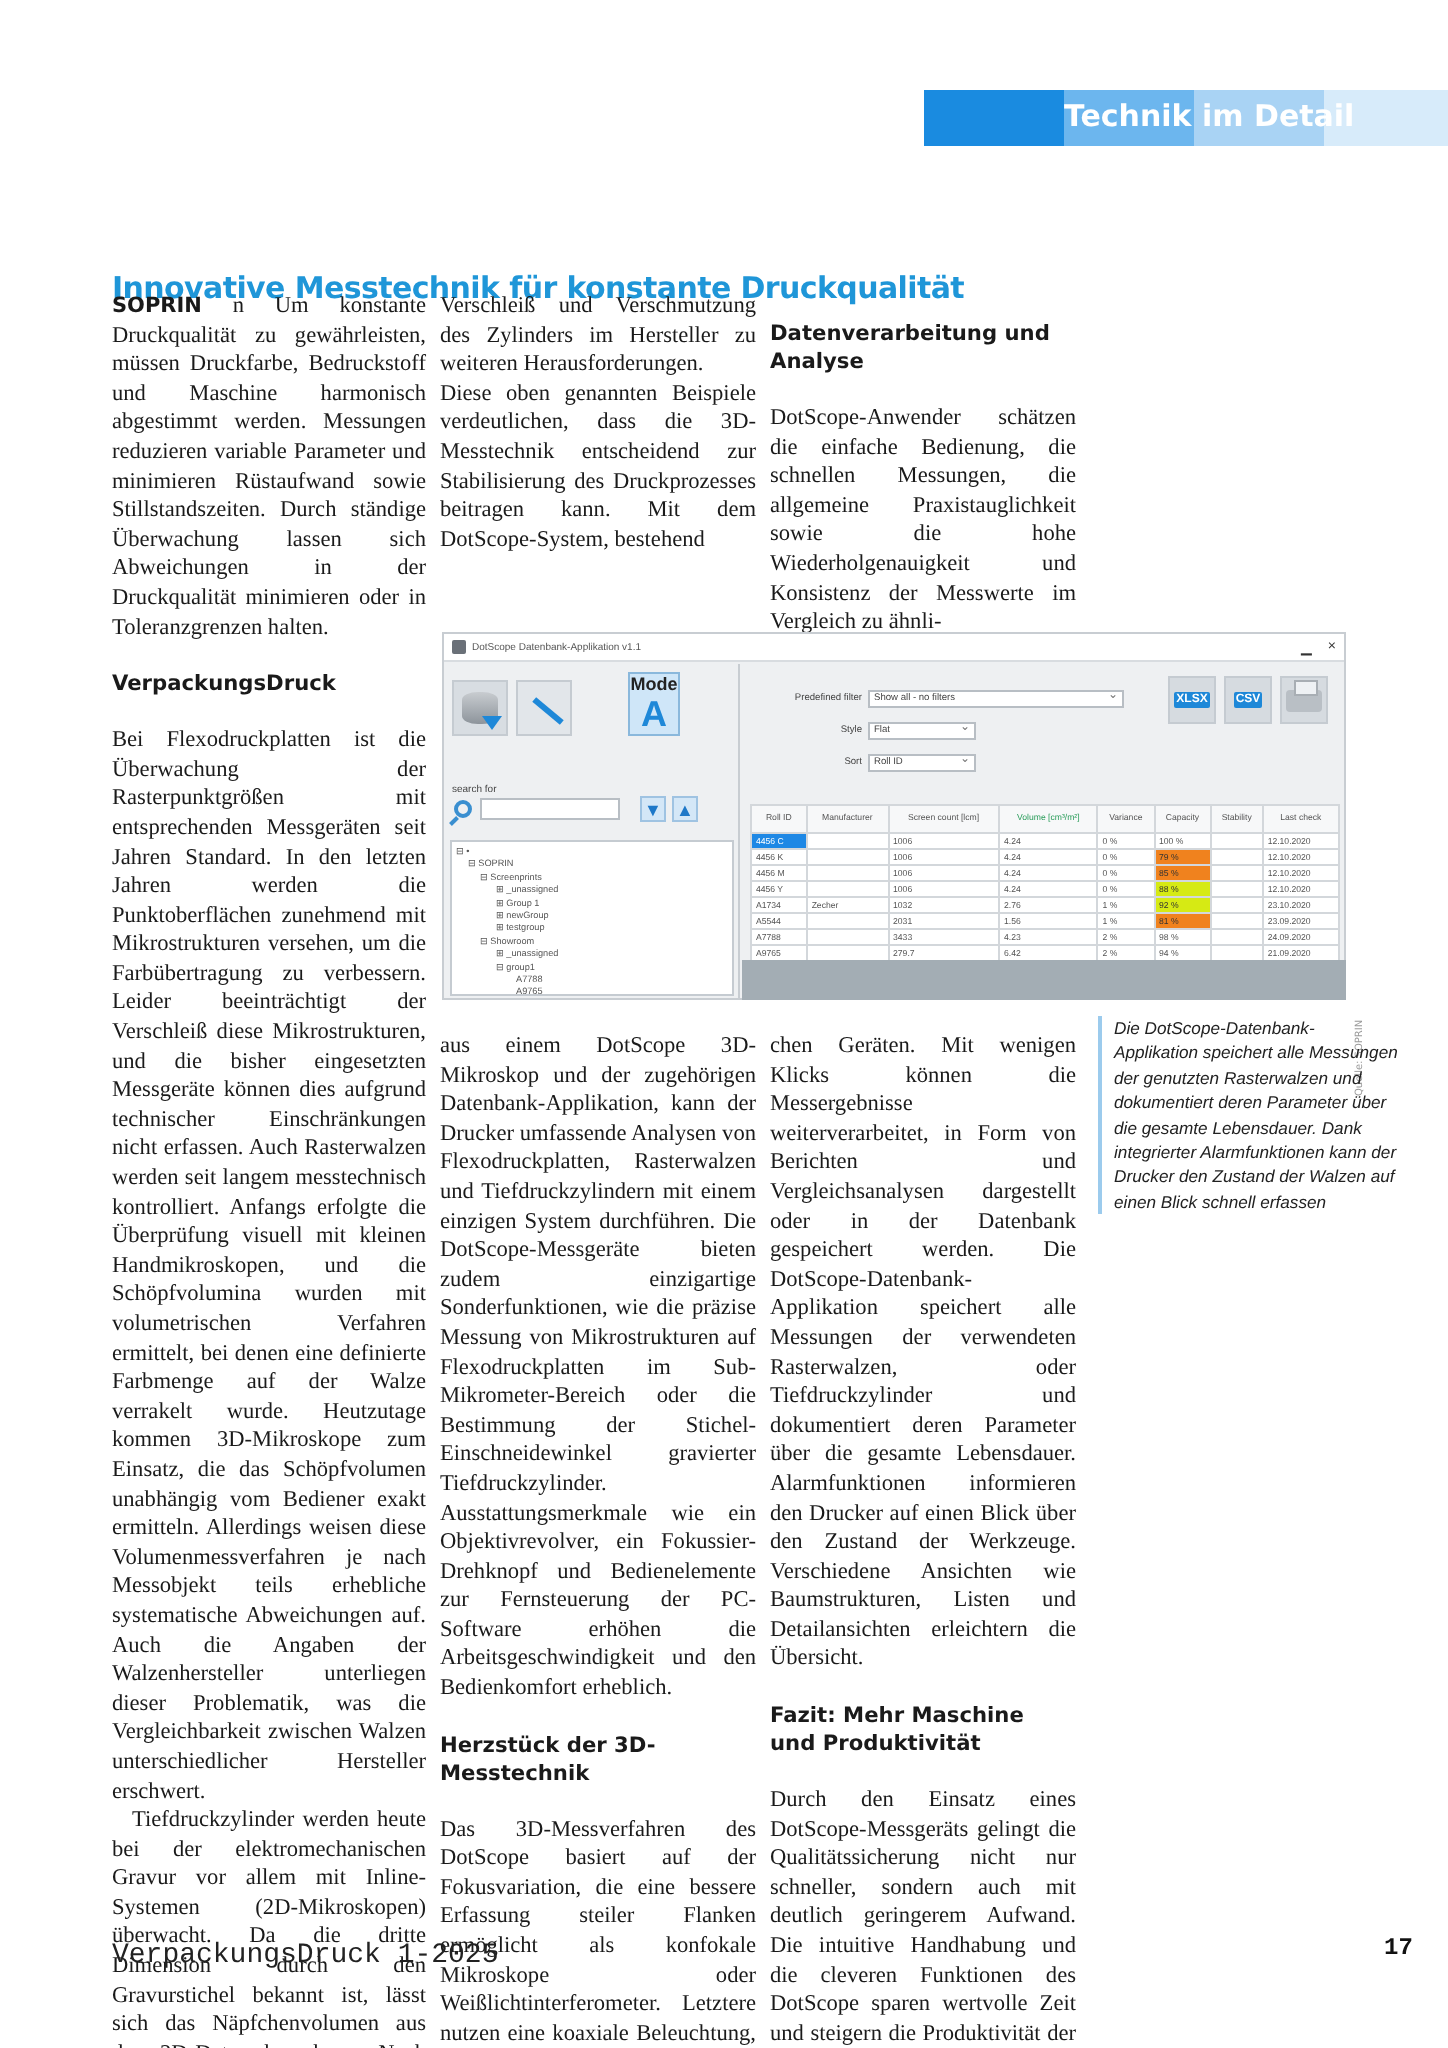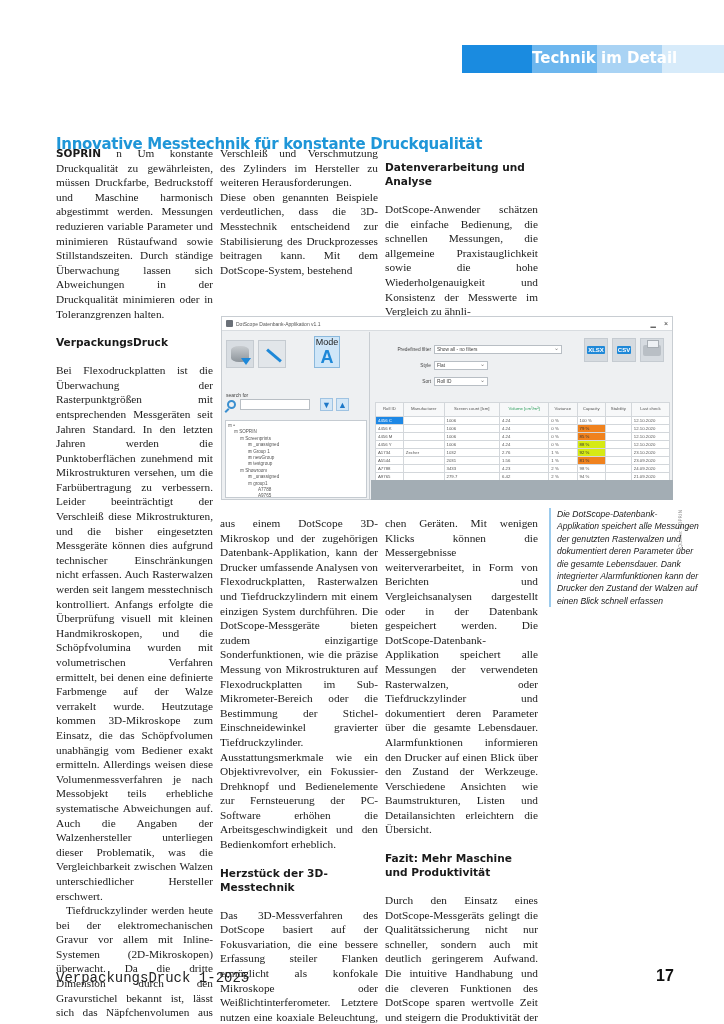--- a/index.html
+++ b/index.html
@@ -31,21 +31,21 @@
   .app .titlebar { height: 14px; background: #ffffff; border-bottom: 1px solid #d8dce0; display: flex; align-items: center; padding: 0 4px; font-size: 5px; color: #555; }
   .app .titlebar .app-icon { width: 7px; height: 7px; background: #6a7078; margin-right: 3px; border-radius: 1px; }
   .app .titlebar .winctl { margin-left: auto; display: flex; gap: 8px; font-size: 7px; color: #333; }
   .app .left { position: absolute; top: 15px; left: 0; width: 148px; height: 168px; border-right: 1px solid #c8cdd2; }
   .tool-db { position: absolute; top: 8px; left: 4px; width: 28px; height: 28px; background: #d8dde2; border: 1px solid #c5cbd1; display:flex; align-items:center; justify-content:center; }
   .tool-db .disk { width: 18px; height: 16px; background: linear-gradient(#c8ccd0, #8d949b); border-radius: 8px / 4px; position: relative; }
   .tool-db .arrow { position: absolute; right: 2px; bottom: 2px; width: 0; height: 0; border-left: 5px solid transparent; border-right: 5px solid transparent; border-top: 7px solid #1e88d8; }
   .tool-x { position: absolute; top: 8px; left: 36px; width: 28px; height: 28px; background: #e2e6ea; border: 1px solid #c5cbd1; }
   .tool-x .stroke { position: absolute; left: 6px; top: 13px; width: 18px; height: 3px; background: #1e88d8; transform: rotate(40deg); }
   .mode-btn { position: absolute; top: 4px; left: 92px; width: 26px; height: 32px; background: #cfe6f8; border: 1px solid #8ab8dc; text-align: center; }
-  .mode-btn .m1 { font-size: 9px; font-weight: normal; color: #222; line-height: 10px; }
+  .mode-btn .m1 { font-size: 9px; font-weight: bold; color: #222; line-height: 10px; }
   .mode-btn .m2 { font-size: 18px; font-weight: bold; color: #1e88d8; line-height: 20px; }
   .search-label { position: absolute; top: 60px; left: 4px; font-size: 5px; color: #444; }
   .search-icon { position: absolute; top: 68px; left: 5px; width: 9px; height: 9px; border: 2px solid #3a8fd0; border-radius: 50%; }
   .search-icon::after { content: ""; position: absolute; width: 2px; height: 5px; background: #3a8fd0; left: -3px; top: 6px; transform: rotate(45deg); }
   .search-input { position: absolute; top: 67px; left: 18px; width: 70px; height: 11px; background: #fff; border: 1px solid #b8bec4; }
   .nav-btn { position: absolute; top: 66px; width: 13px; height: 13px; background: #d4e7f7; border: 1px solid #9fc3e2; color: #1e78c8; font-size: 9px; line-height: 12px; text-align: center; font-weight: bold; }
   .tree { position: absolute; top: 88px; left: 3px; width: 142px; height: 78px; background: #fff; border: 1px solid #c5cbd1; font-size: 4.6px; color: #555; padding: 2px; line-height: 6.4px; }
   .tree .node { white-space: nowrap; }
 
   .right { position: absolute; top: 15px; left: 149px; width: 302px; height: 168px; }
@@ -65,21 +65,21 @@
   .grid .cap-orange { background: #f0821e; color: #333; }
   .grid .cap-yellow { background: #d6ea14; color: #333; }
   .grid-footer { position: absolute; top: 148px; left: 0; width: 302px; height: 20px; background: #a3adb4; }
 
   .credit { position: absolute; top: 454px; left: 678px; font-family: "DejaVu Sans", sans-serif; font-size: 5px; color: #999; transform: rotate(-90deg); transform-origin: left top; white-space: nowrap; }
   .credit-wrap { position: absolute; top: 500px; left: 677px; width: 8px; height: 50px; }
 
   .caption { position: absolute; top: 508px; left: 549px; width: 150px; border-left: 2px solid #9ccbed; padding-left: 6px; font-family: Liberation Sans, sans-serif; font-style: italic; font-size: 8.6px; line-height: 12.4px; color: #222; }
 
   .footer-left { position: absolute; top: 970px; left: 56px; font-family: Liberation Mono, monospace; font-size: 14px; color: #222; }
-  .footer-page { position: absolute; top: 967px; left: 656px; font-family: Liberation Sans, sans-serif; font-weight: bold; font-size: 16px; color: #111; }
+  .footer-page { position: absolute; top: 967px; left: 692px; font-family: Liberation Mono, monospace; font-weight: bold; font-size: 12px; color: #111; }
 </style>
 </head>
 <body>
 
 <div class="section-banner">
   <div class="b1"></div>
     <div class="b2"></div>
     <div class="b3"></div>
     <div class="b4"></div>
   <span class="label">Technik im Detail</span>

